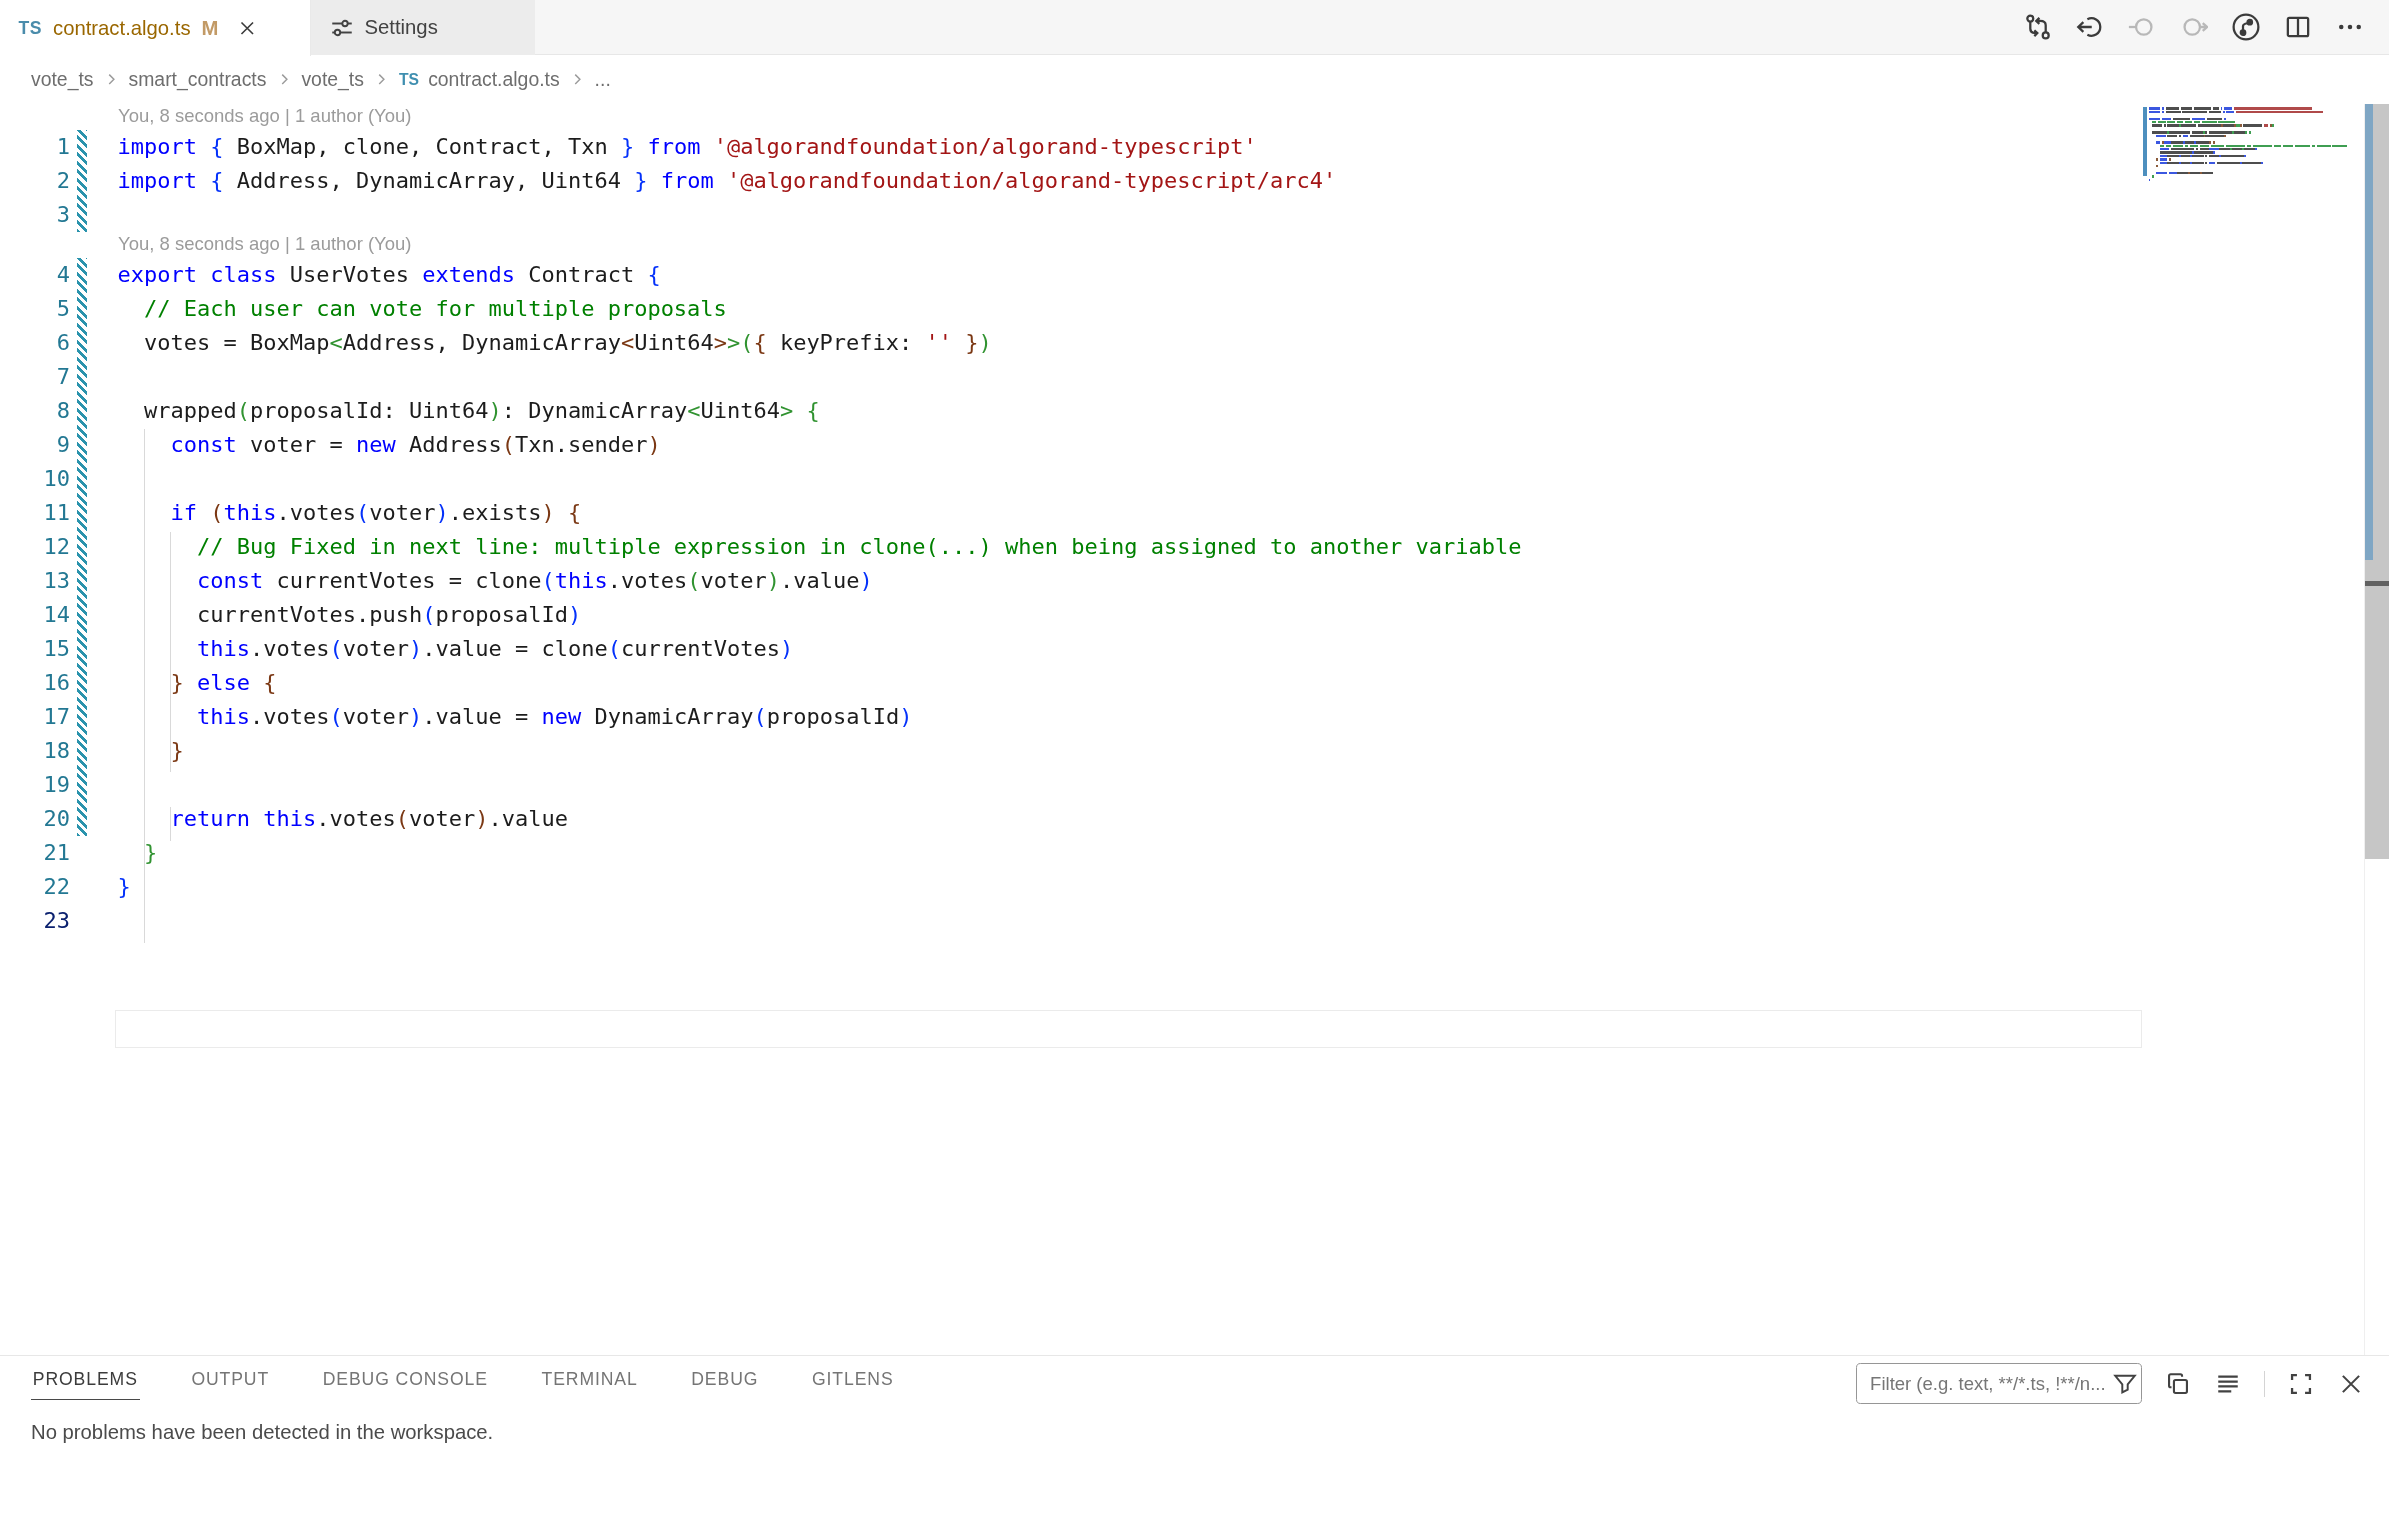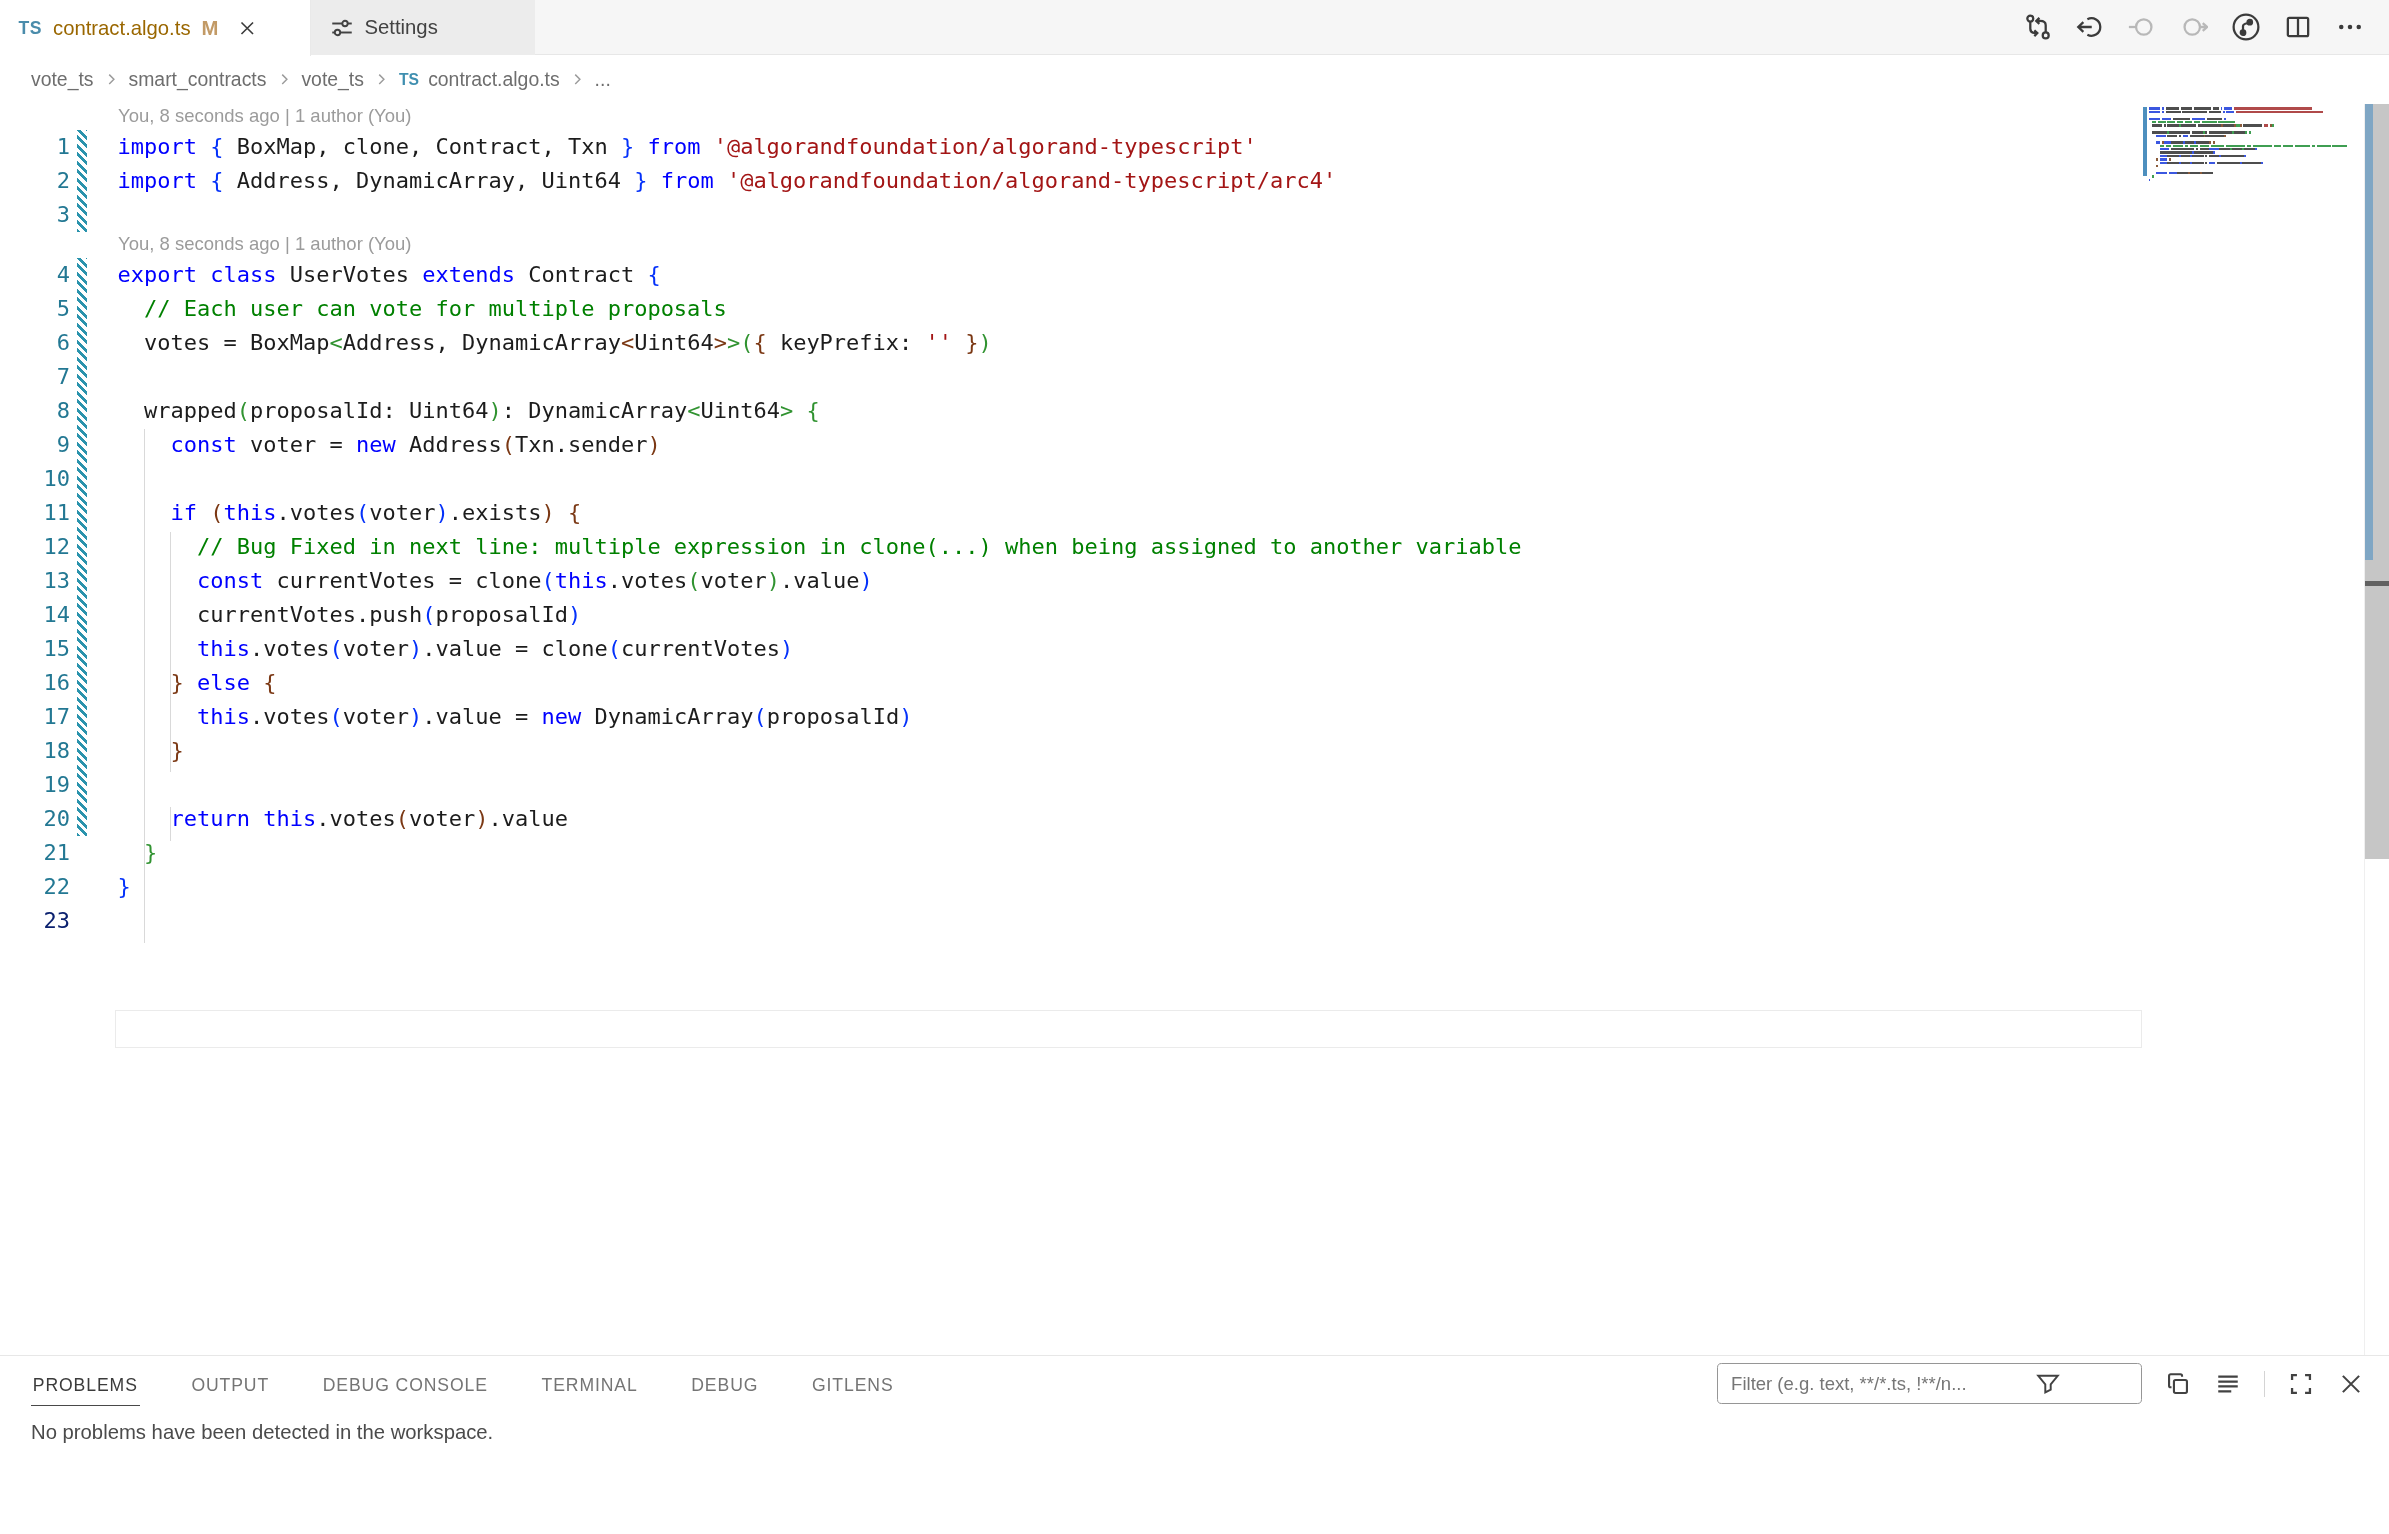--- a/index.html
+++ b/index.html
@@ -65,26 +65,26 @@
 
   
   .sbar { position:absolute; left:2364px; top:104px; width:25px; height:1251px; border-left:0.9px solid #efefef; }
   .sb-thumb { position:absolute; left:0; top:0; width:25px; height:755px; background:#c6c6c6; cursor:pointer; }
   .sb-mod { position:absolute; left:0; top:0; width:8.3px; height:456px; background:#7fa6c4; }
   .sb-cursor { position:absolute; left:0; top:477px; width:25px; height:4.6px; background:#616161; }
 
   
   .panel { position:absolute; left:0; top:1355px; width:2389px; height:180px; background:#fff;
            border-top:0.9px solid #e7e7e7; }
-  .ptabs { height:50px; display:flex; align-items:flex-end; padding-left:31px; gap:50px; }
+  .ptabs { height:50px; display:flex; align-items:flex-start; padding-left:31px; gap:50px; }
   .ptab { font-size:17.6px; letter-spacing:0.9px; color:#757575; cursor:pointer;
           padding:13px 1.8px 9.2px 1.8px; border-bottom:1.8px solid transparent; }
   .ptab.active { color:#3b3b3b; border-bottom:1.8px solid #494949; }
   .pcontrols { position:absolute; right:24px; top:7.4px; display:flex; align-items:center; gap:22px; }
-  .filterbox { width:425px; height:41px; border:0.9px solid #969696; border-radius:4.6px;
+  .filterbox { width:286px; height:41px; border:0.9px solid #969696; border-radius:4.6px;
                display:flex; align-items:center; padding:0 9.2px 0 13px; background:#fff; }
   .filterbox input { border:none; outline:none; width:305px; font-size:18.5px; color:#555;
                      font-family:"Liberation Sans", sans-serif; background:transparent; }
   .filterbox input::placeholder { color:#767676; }
   .picon { width:28px; height:28px; display:flex; align-items:center; justify-content:center; cursor:pointer; }
   .vsep { width:0.9px; height:26px; background:#d4d4d4; }
   .pmsg { padding-left:31px; padding-top:15px; font-size:20.3px; color:#4b4b4b; }
 
   svg { display:block; }
 </style>

